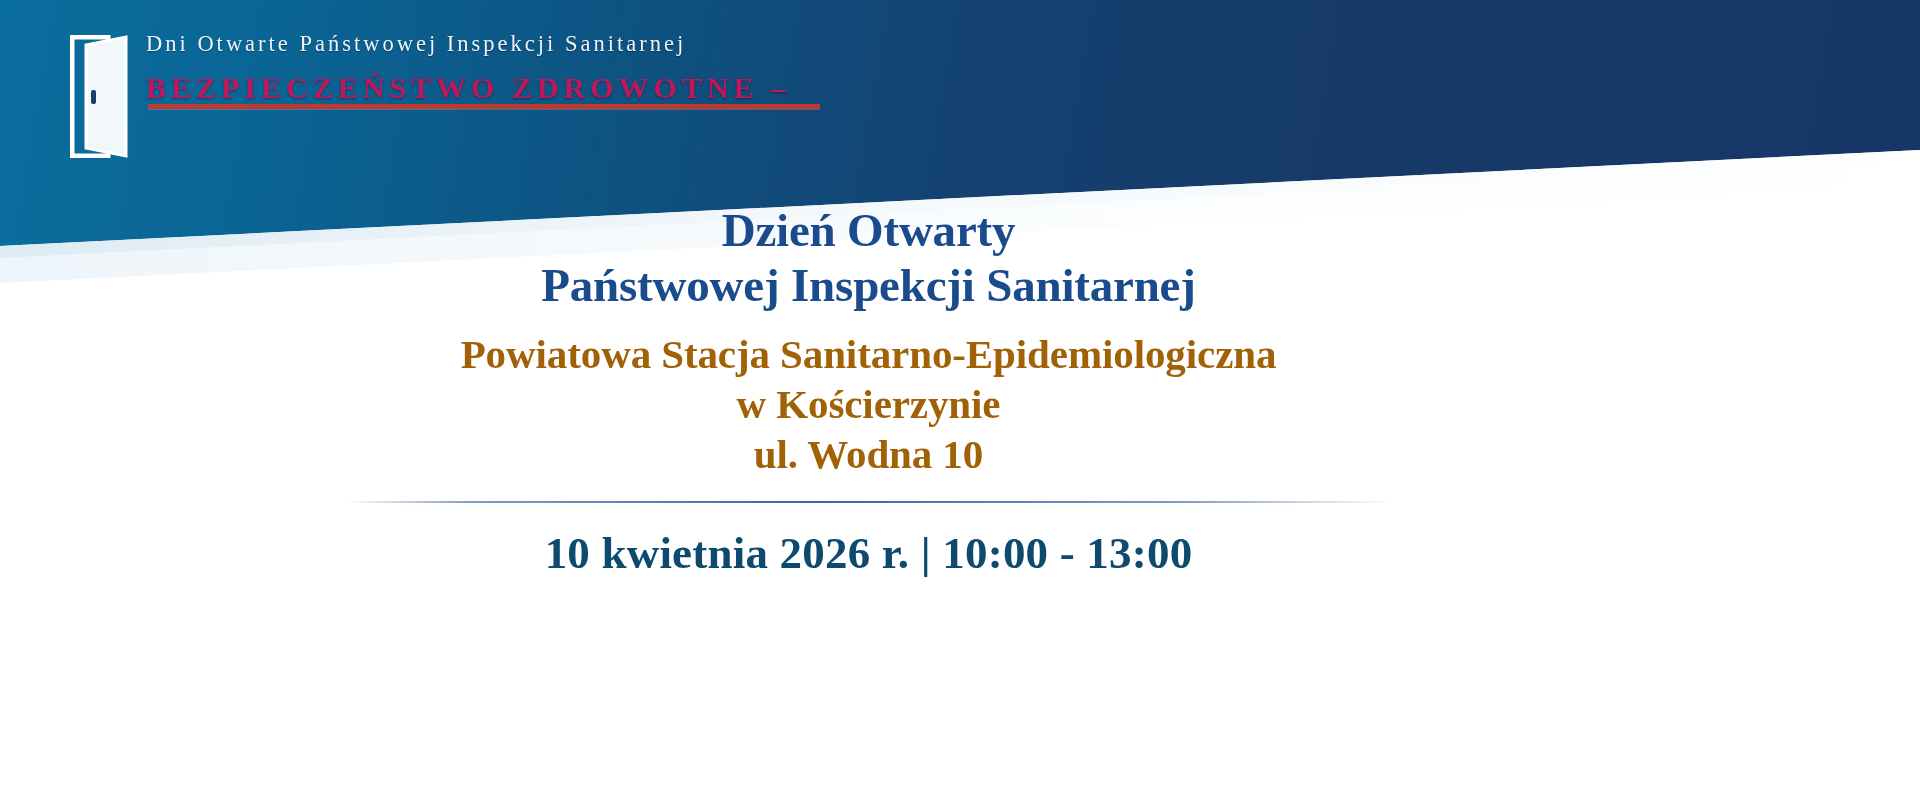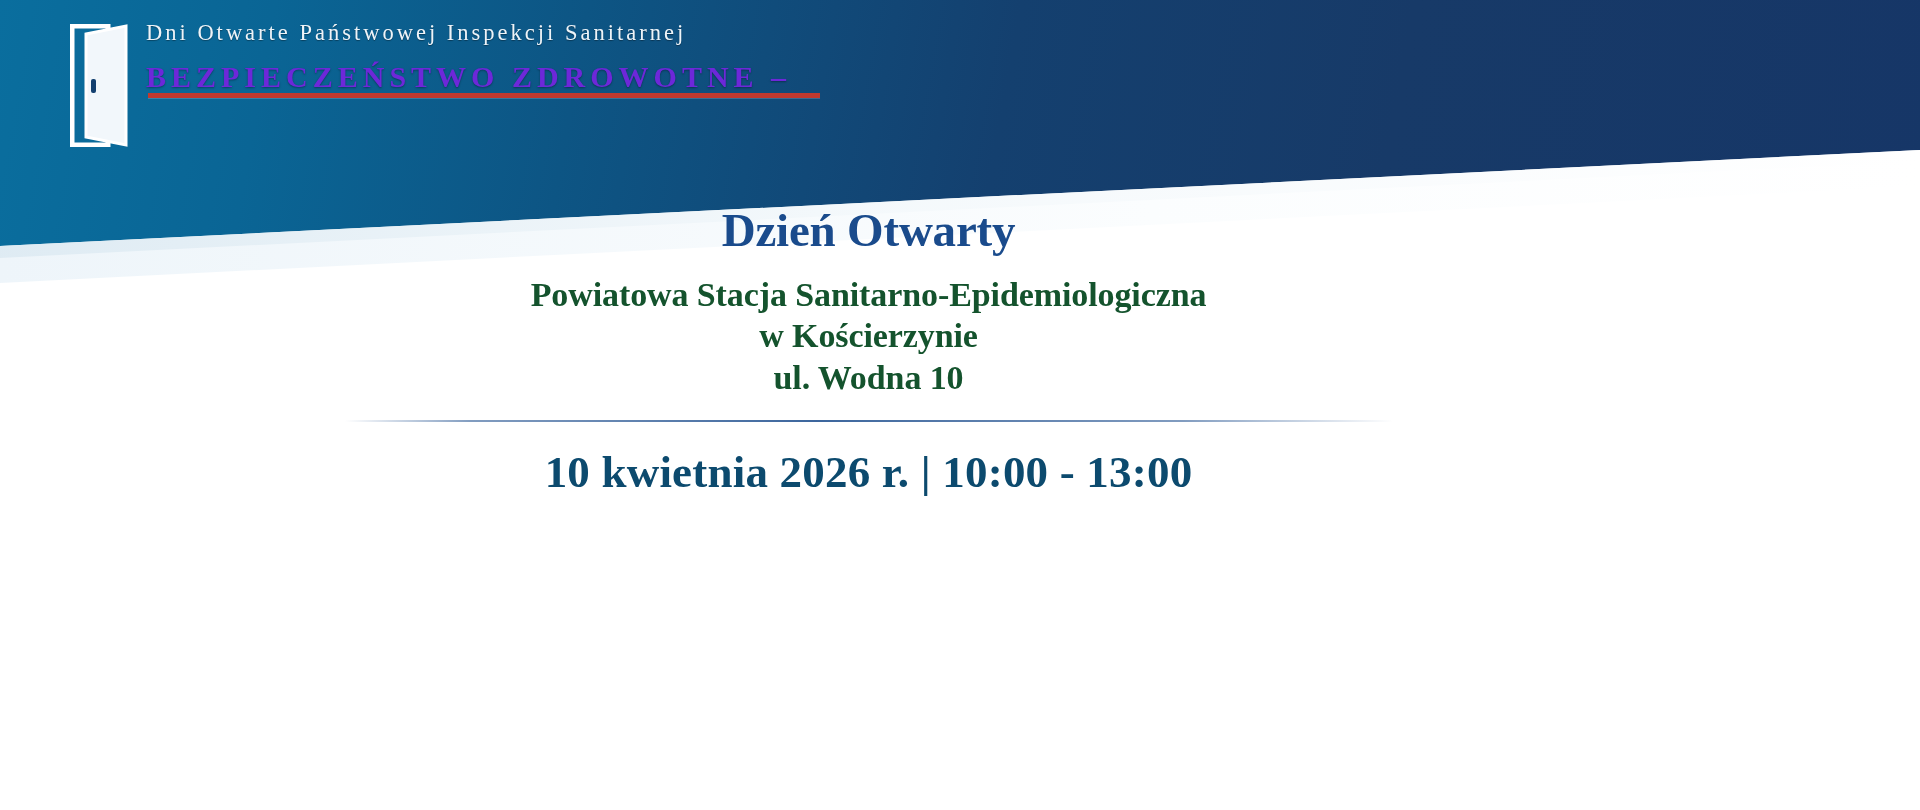--- a/index.html
+++ b/index.html
@@ -53,21 +53,21 @@
     left:0; top:0;
     width:1920px; height:290px;
     clip-path: polygon(0 258px, 1920px 161px, 1920px 186px, 0 283px);
     background:linear-gradient(90deg,#eef5fa 0%, #fbfdfe 60%, #ffffff 100%);
     z-index:2;
   }
 
   
   .logo-lockup {
     position:absolute;
-    left:70px; top:16px;
+    left:70px; top:27px;
     display:flex;
     align-items:flex-start;
     z-index:5;
   }
 
   .door-icon {
     width:58px;
     height:123px;
     flex:0 0 auto;
     margin-top:8px;
@@ -90,21 +90,21 @@
     white-space:nowrap;
     text-shadow:0 1px 1px rgba(0,0,0,.35);
   }
 
   .logo-line2-wrap {
     margin-top:16px;
     position:relative;
     display:inline-block;
   }
   .logo-line2 {
-    color:#6d28d9;
+    color:#be185d;
     font-family:"Liberation Serif", serif;
     font-size:30px;
     font-weight:700;
     letter-spacing:5.0px;
     line-height:1.08;
     white-space:nowrap;
     text-shadow:0 1px 2px rgba(0,0,0,.35);
   }
   .red-rule {
     position:absolute;
@@ -164,24 +164,24 @@
     font-family:"Liberation Serif", serif;
     font-size:47px;
     font-weight:400;
     letter-spacing:0.2px;
     line-height:1;
     white-space:nowrap;
   }
 
   .address-block {
     margin-top:16px;
-    color:#14532d;
-    font-family:"Liberation Serif", serif;
-    font-weight:700;
-    font-size:34px;
+    color:#a16207;
+    font-family:"Liberation Serif", serif;
+    font-weight:700;
+    font-size:41px;
     line-height:1.22;
     letter-spacing:-0.1px;
   }
   .address-line { display:block; }
 
   .divider {
     width:1048px;
     height:2px;
     margin:22px auto 0 auto;
     background:linear-gradient(90deg,
@@ -230,20 +230,21 @@
         <span class="red-rule"></span>
       </span>
 
     </div>
   </div>
 
   <div class="body-area">
 
     <div class="title-block">
       <span class="title-line">Dzień Otwarty</span>
+      <span class="title-line">Państwowej Inspekcji Sanitarnej</span>
     </div>
 
 
     <div class="address-block">
       <span class="address-line">Powiatowa Stacja Sanitarno-Epidemiologiczna</span>
       <span class="address-line">w Kościerzynie</span>
       <span class="address-line">ul. Wodna 10</span>
     </div>
 
     <div class="divider"></div>

